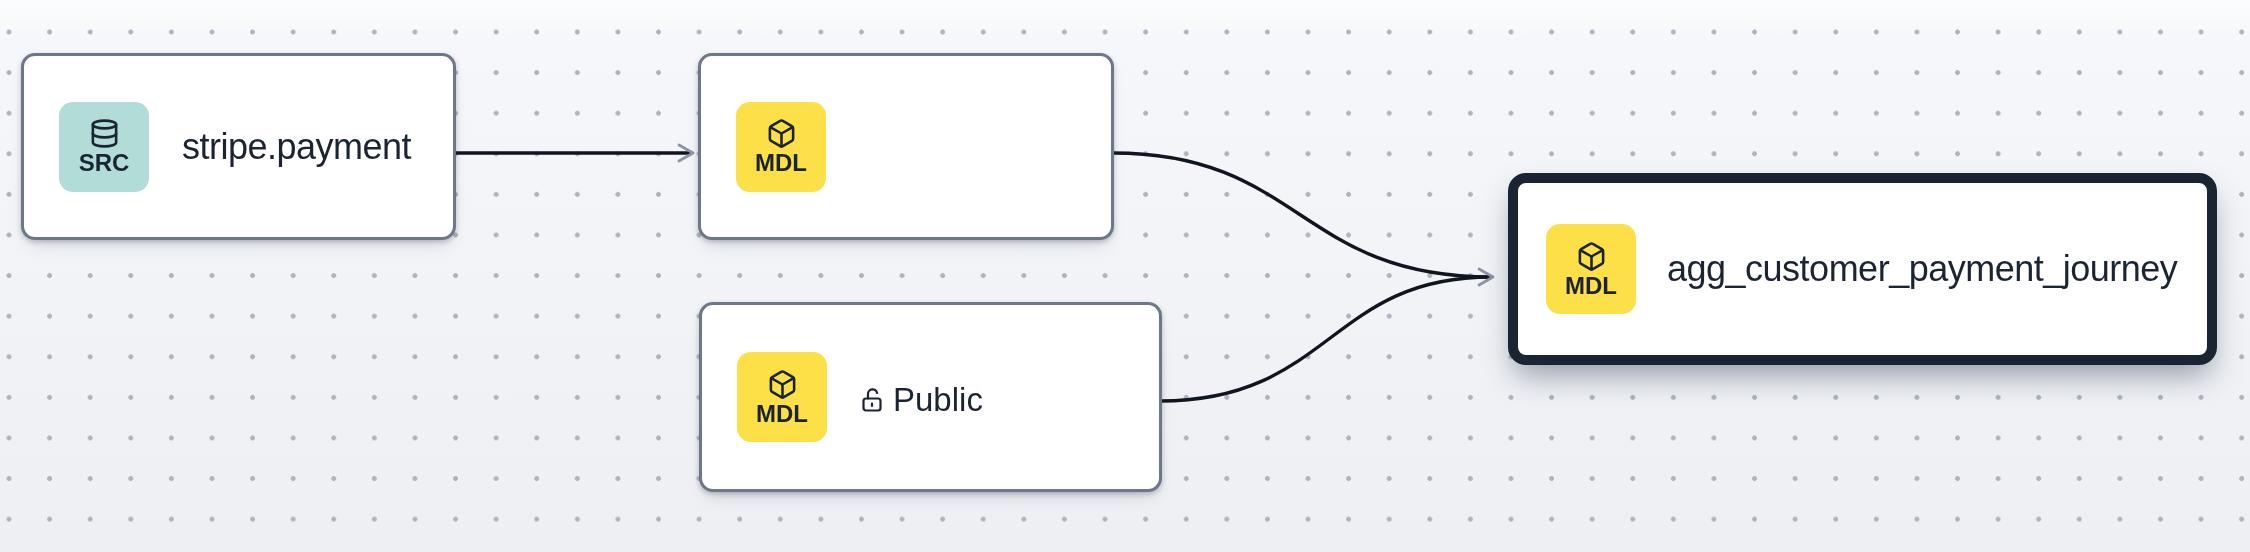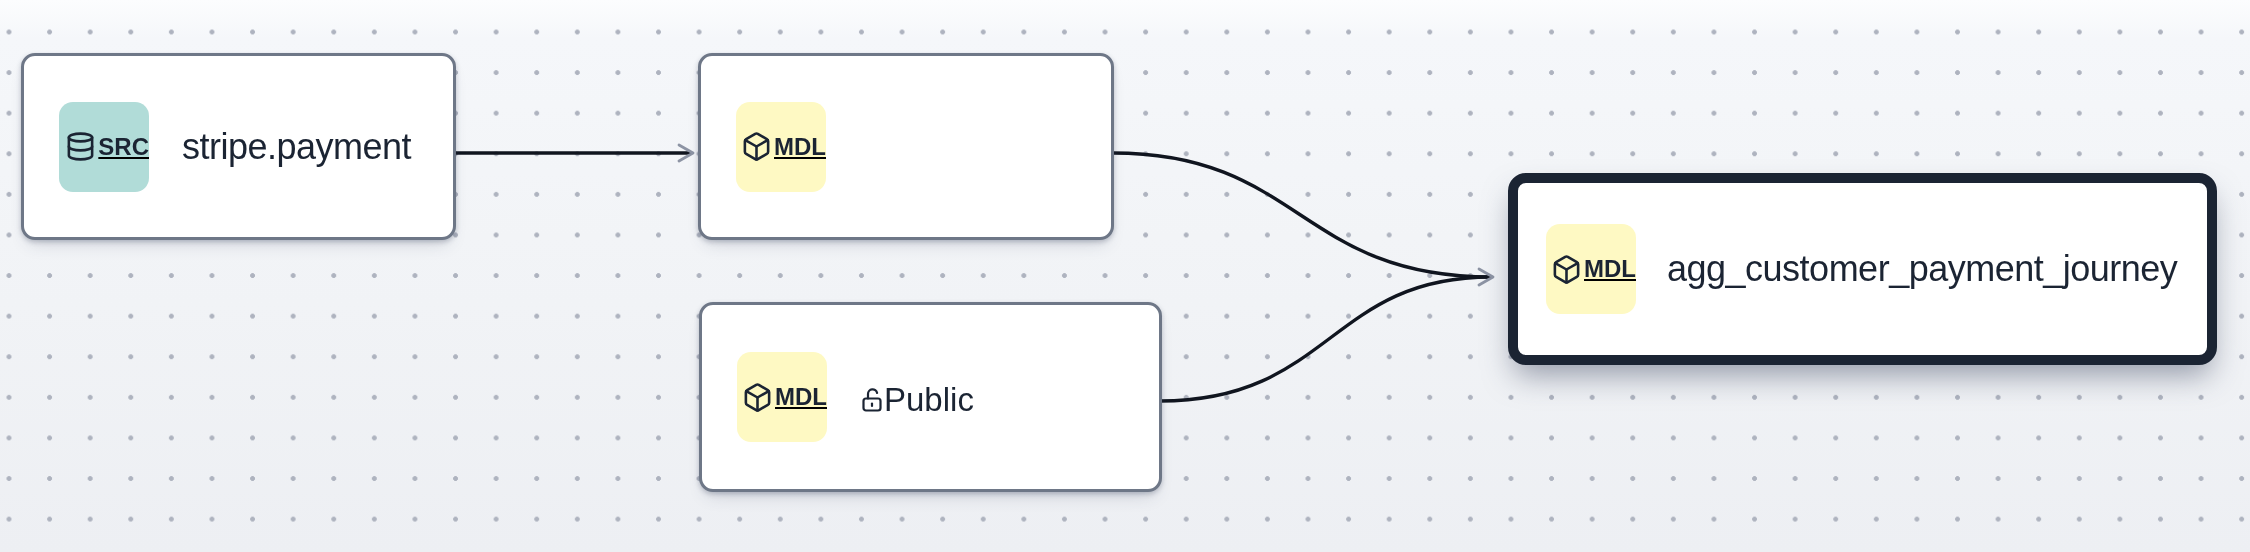--- a/index.html
+++ b/index.html
@@ -30,32 +30,32 @@
     border:10px solid #1b2433;border-radius:18px;
     box-shadow:0 16px 30px -6px rgba(60,70,95,.5);
     padding-left:28px;gap:31px;
   }
   #node-stripe{left:21px;top:53px;width:435px;height:187px;}
   #node-stg{left:698px;top:53px;width:416px;height:187px;}
   #node-fct{left:699px;top:302px;width:463px;height:190px;}
   #node-agg{left:1508px;top:173px;width:709px;height:192px;}
   .badge{
     width:90px;height:90px;border-radius:14px;flex-shrink:0;
-    display:flex;align-items:center;justify-content:flex-end;gap:2px;text-decoration:underline;
+    display:flex;flex-direction:column;align-items:center;justify-content:center;gap:2px;
   }
   .badge-src{background:#b1dcd8;}
-  .badge-mdl{background:#fef9c3;}
+  .badge-mdl{background:#fde047;}
   .badge-label{font-size:24px;font-weight:600;color:#1b2433;line-height:1;}
   .node-title{
     font-size:36px;font-weight:500;color:#1b2433;
     letter-spacing:-0.5px;white-space:nowrap;line-height:1.22;
   }
   .node-body{display:flex;flex-direction:column;justify-content:flex-end;}
   .node-access{
-    display:flex;align-items:center;margin-top:5px;
+    display:flex;align-items:center;gap:9px;margin-top:5px;
     font-size:33px;font-weight:500;color:#1b2433;line-height:1.15;
   }
   .icon{display:block;}
 </style>
 </head>
 <body>
 
 <div id="canvas">
 
   <svg class="edges" width="2250" height="552" viewBox="0 0 2250 552">

